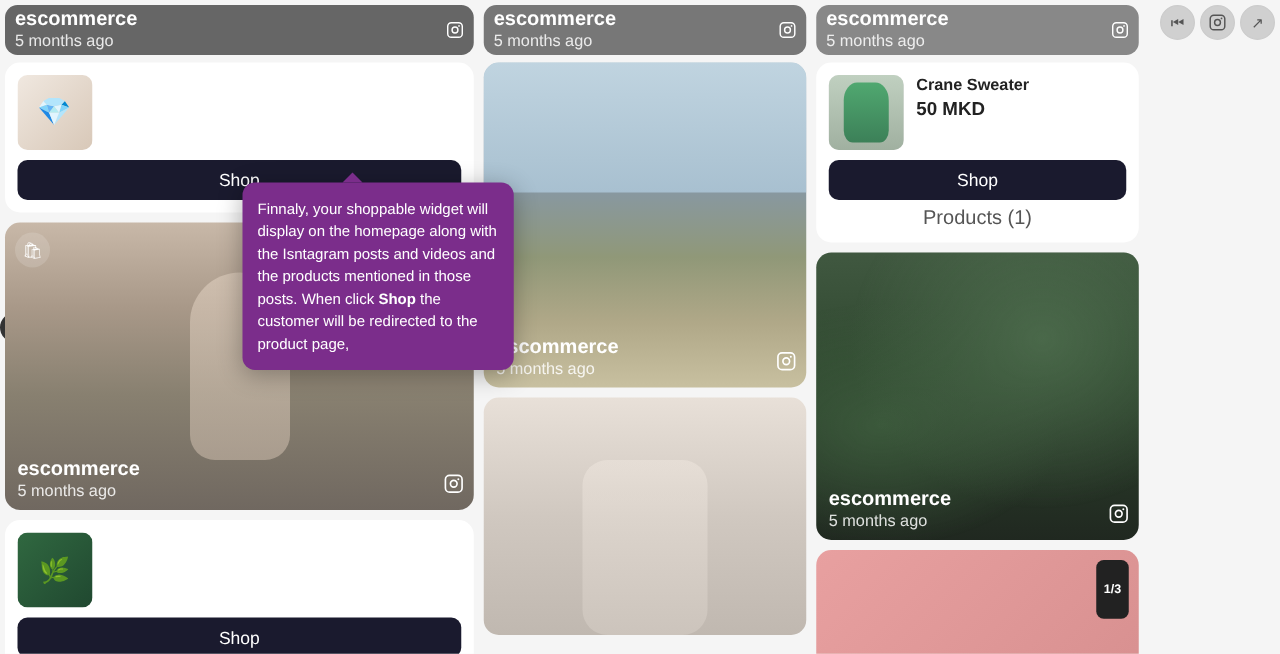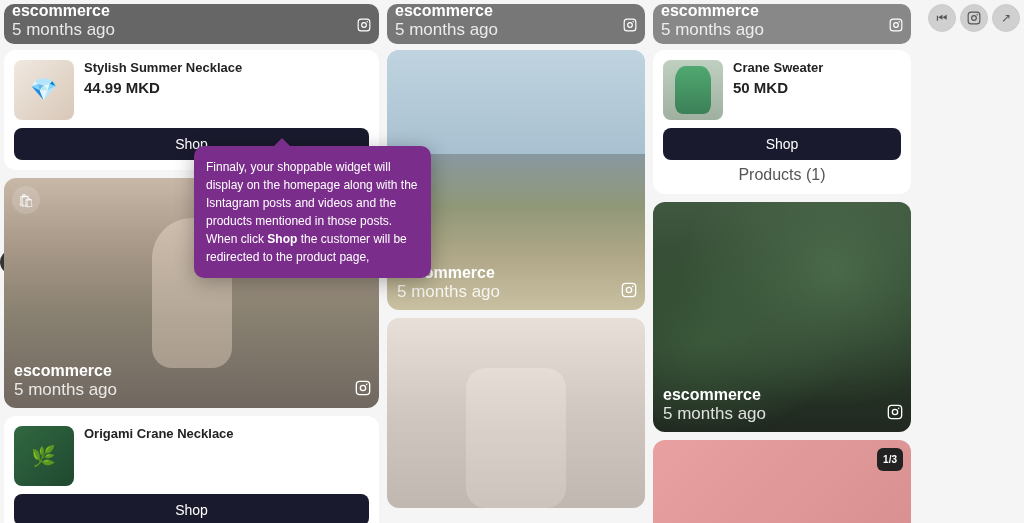--- a/index.html
+++ b/index.html
@@ -27,21 +27,21 @@
       left: 10px;
       color: white;
     }
 
     .post-info .username {
       font-size: 16px;
       font-weight: 600;
     }
 
     .post-info .timestamp {
-      font-size: 17px;
+      font-size: 13px;
       opacity: 0.85;
     }
 
     .instagram-icon {
       position: absolute;
       bottom: 8px;
       right: 8px;
       color: white;
       font-size: 16px;
     }
@@ -112,21 +112,21 @@
       color: #555;
       margin-top: 2px;
       cursor: pointer;
     }
 
     
     .tooltip-box {
       position: absolute;
       left: 190px;
       top: 108px;
-      width: 237px;
+      width: 217px;
       background: #7b2d8b;
       color: white;
       border-radius: 10px;
       padding: 12px;
       font-size: 12px;
       line-height: 1.5;
       z-index: 100;
       box-shadow: 0 4px 20px rgba(0,0,0,0.3);
     }
 
@@ -235,21 +235,21 @@
     }
 
     .badge-counter {
       position: absolute;
       top: 8px;
       right: 8px;
       background: #222;
       color: white;
       font-size: 10px;
       border-radius: 6px;
-      padding: 6px 6px;
+      padding: 18px 6px;
       font-weight: 600;
     }
 
     .bag-icon-overlay {
       position: absolute;
       top: 8px;
       left: 8px;
       width: 28px;
       height: 28px;
       background: rgba(255,255,255,0.15);
@@ -340,24 +340,20 @@
 
 <div class="main-area" style="margin-top:6px;">
 
   <div class="col-left" style="position:relative;">
 
     <div class="product-card">
       <div class="product-row">
         <div class="product-thumb">
           <div style="width:100%;height:100%;background:linear-gradient(135deg,#f0e8e0,#d8c8b8);display:flex;align-items:center;justify-content:center;font-size:22px;">💎</div>
         </div>
-        <div class="product-info-text">
-          <div class="product-name">Stylish Summer Necklace</div>
-          <div class="product-price">44.99 MKD</div>
-        </div>
       </div>
       <button class="shop-btn">Shop</button>
     </div>
 
     <div class="post-card" style="height:230px;background:linear-gradient(180deg,#c8b8a8 0%,#a89888 30%,#888070 60%,#706860 100%);position:relative;">
 
       <div style="position:absolute;bottom:40px;left:50%;transform:translateX(-50%);width:80px;height:150px;background:linear-gradient(180deg,#e0d0c0,#c8b8a8);border-radius:40px 40px 20px 20px;opacity:0.6;"></div>
       <div class="bag-icon-overlay">🛍</div>
       <div class="post-info">
         <div class="username">escommerce</div>
@@ -371,21 +367,20 @@
           </svg>
       </div>
     </div>
 
     <div class="product-card">
       <div class="product-row">
         <div class="product-thumb">
           <div style="width:100%;height:100%;background:linear-gradient(135deg,#306840,#204830);display:flex;align-items:center;justify-content:center;font-size:20px;">🌿</div>
         </div>
         <div class="product-info-text">
-          <div class="product-name">Origami Crane Necklace</div>
         </div>
       </div>
       <button class="shop-btn">Shop</button>
     </div>
 
     <div class="tooltip-box" style="top:96px;">
       <div class="tooltip-arrow"></div>
       <span>Finnaly, your shoppable widget will display on the homepage along with the Isntagram posts and videos and the products mentioned in those posts. When click </span><strong>Shop</strong><span> the customer will be redirected to the product page,</span>
     </div>
   </div>

